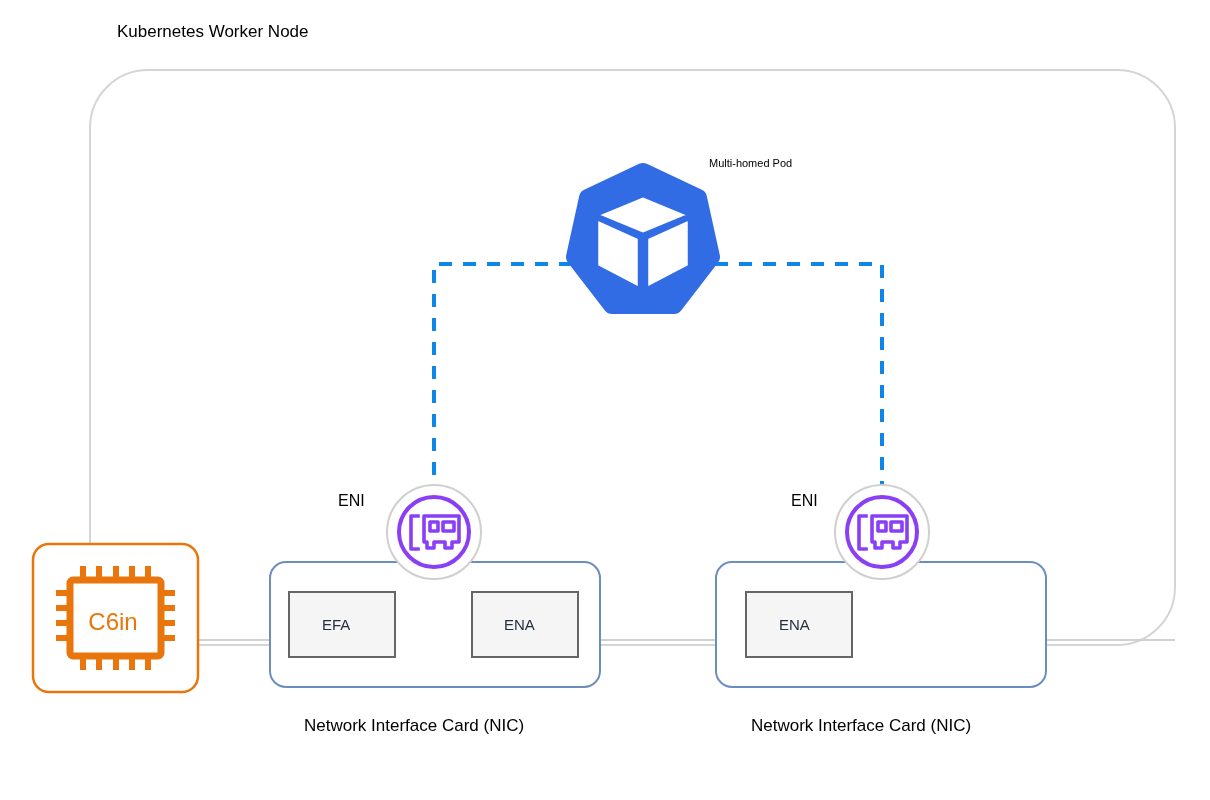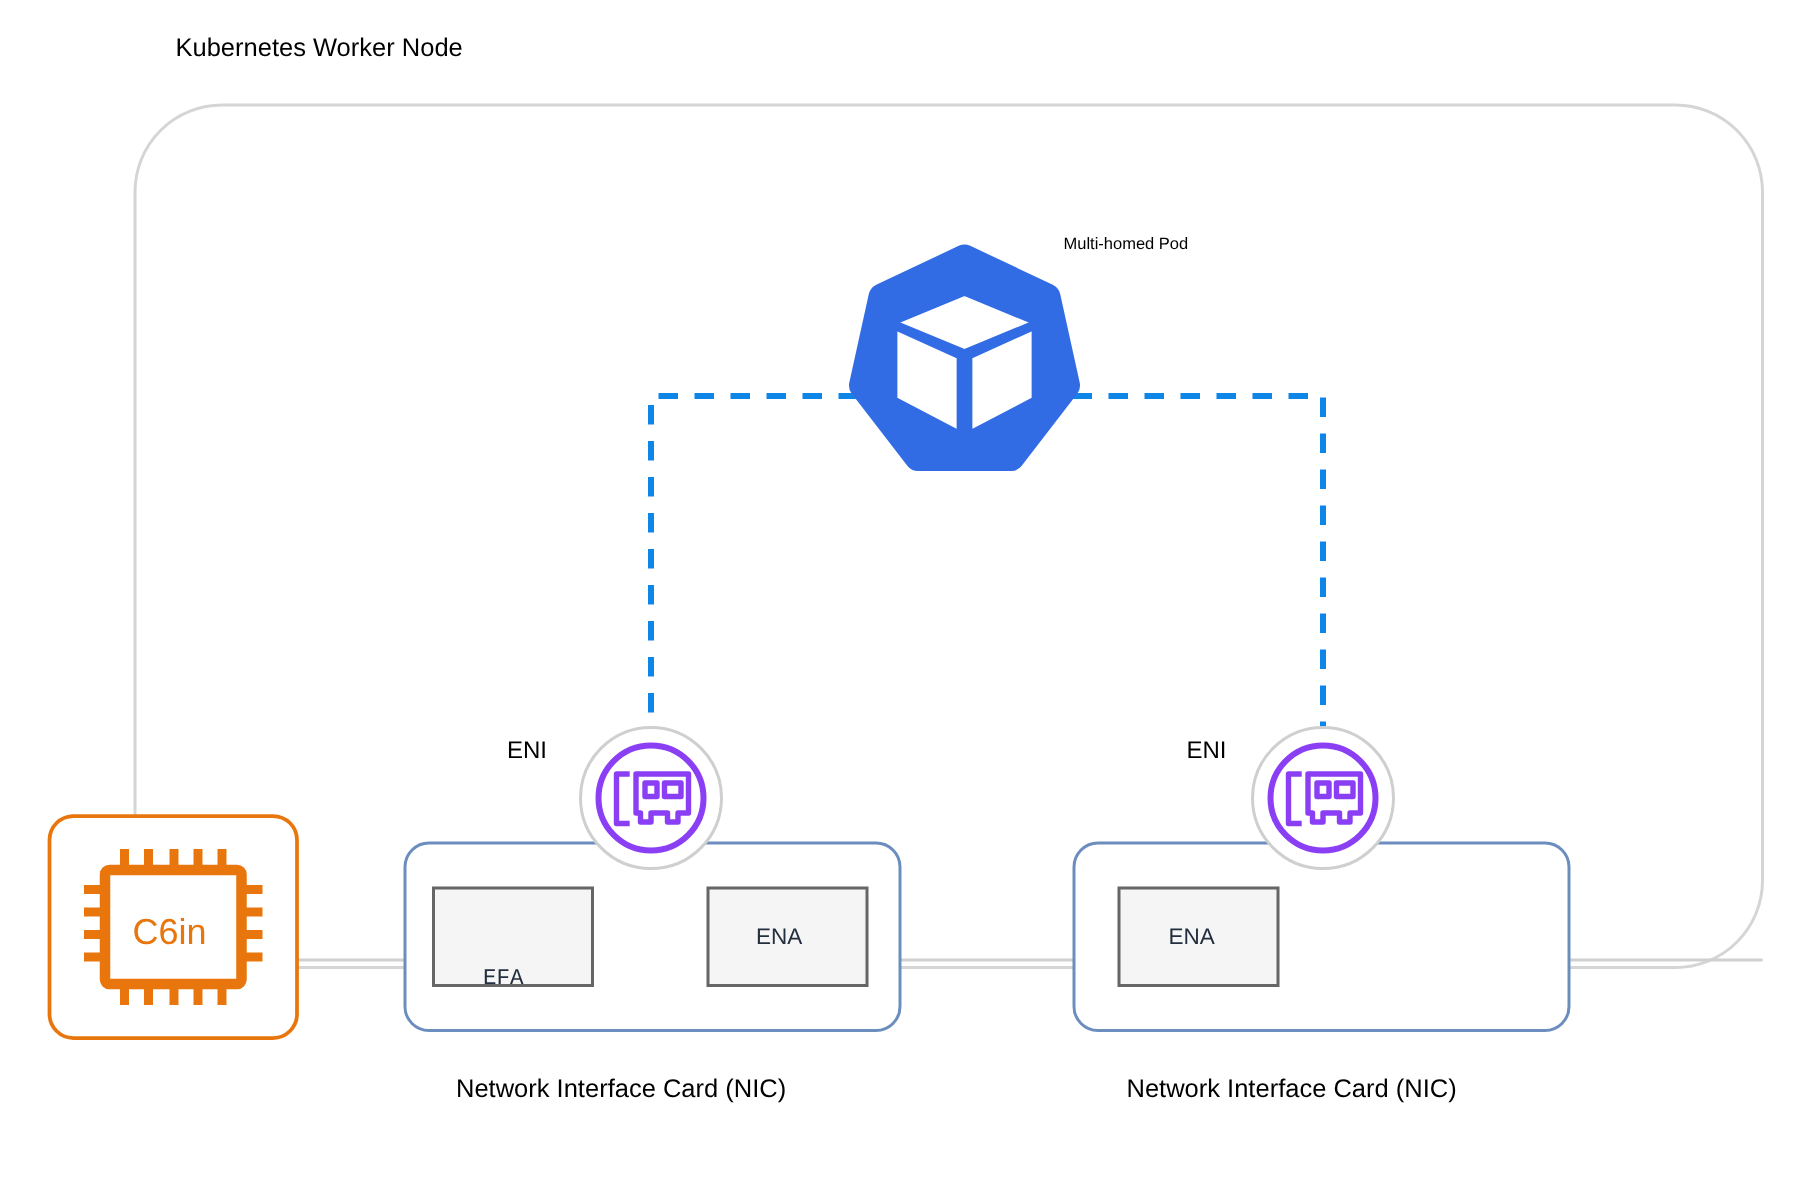--- a/index.html
+++ b/index.html
@@ -60,21 +60,21 @@
     top: 716px;
     font-size: 17px;
   }
   .port-lbl {
     position: absolute;
     font-size: 15px;
     color: #232f3e;
     white-space: nowrap;
     font-family: "Liberation Sans", sans-serif;
   }
-  #port-efa-left  { left: 322px; top: 644px; font-family: Liberation Mono, monospace; }
+  #port-efa-left  { left: 322px; top: 616px; }
   #port-ena-left  { left: 504px; top: 616px; }
   #port-ena-right { left: 779px; top: 616px; }
   #chip-text {
     position: absolute;
     left: 82px;
     top: 608px;
     width: 62px;
     text-align: center;
     font-size: 24px;
     color: #e8760c;

